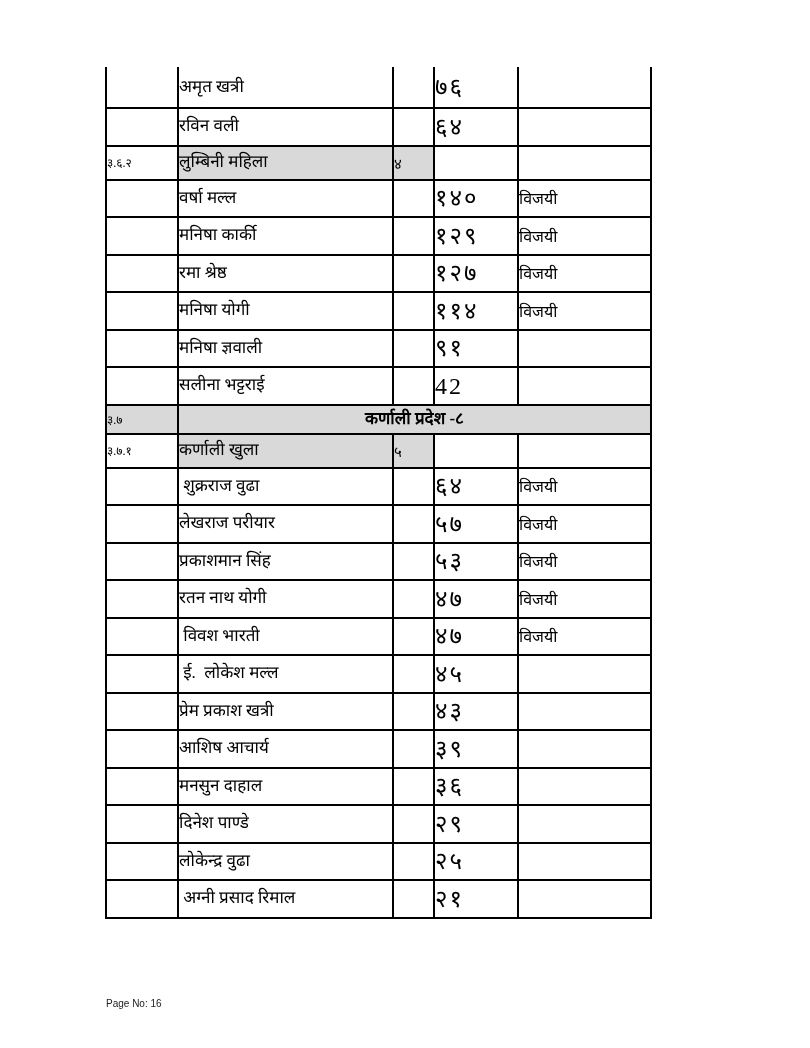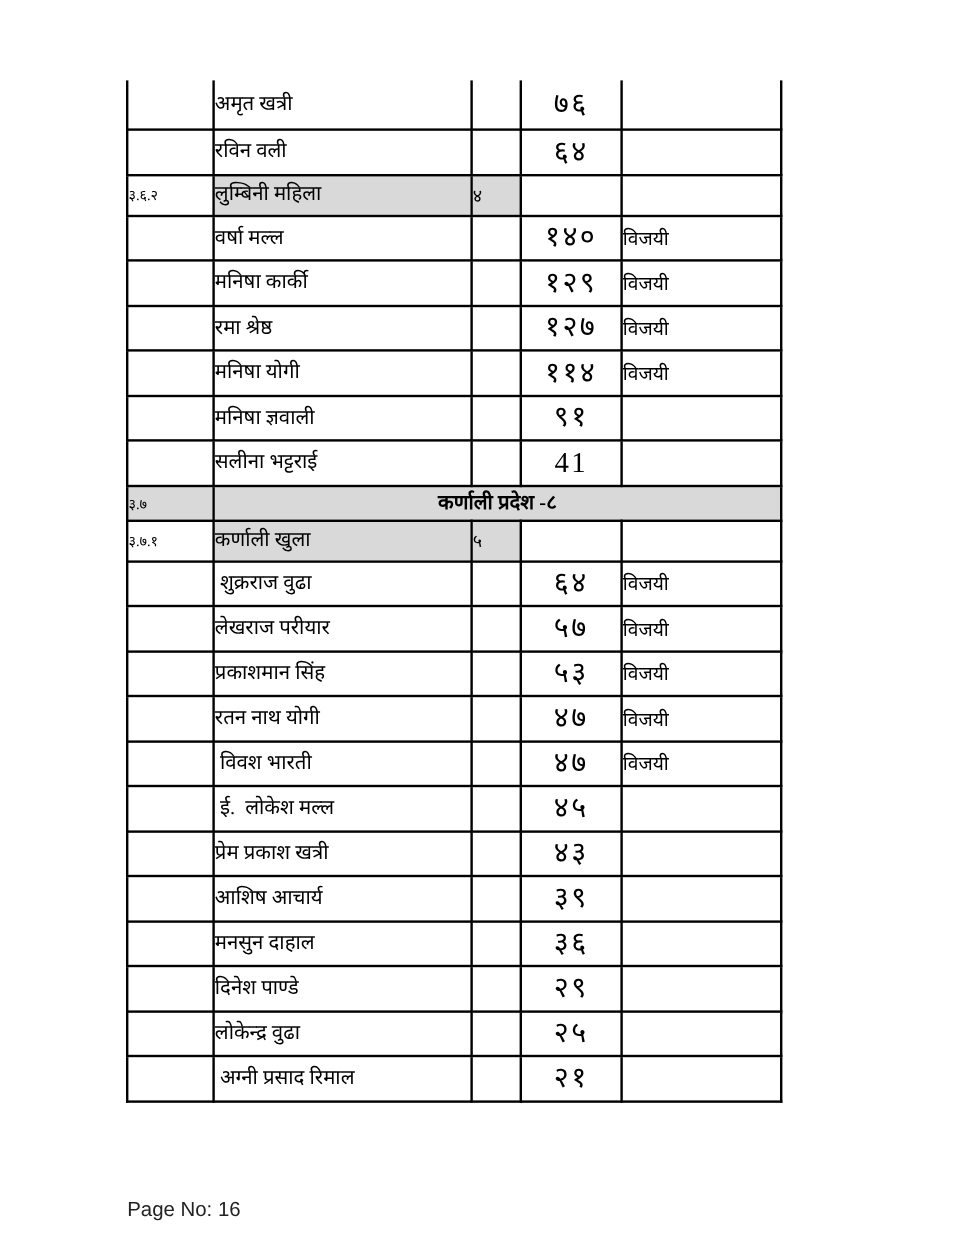--- a/index.html
+++ b/index.html
@@ -31,30 +31,30 @@
   tr.row-cut         { height: 41px; }
   tr.row-section     { height: 29px; }
   tr.row-subsection  { height: 34px; }
 
   .shaded { background: var(--shade, #d9d9d9); }
   .bold   { font-weight: normal; }
 
   .c-serial  { font-size: 12px; padding-left: 5px; }
   .c-name    { font-size: 17px; padding-left: 5px; white-space: pre-wrap; line-height: 1.1; }
   .c-seats   { font-size: 15px; padding-left: 5px; }
-  .c-votes   { font-size: 24px; text-align: center; padding-right: 6px; letter-spacing: 2px; line-height: 1; }
+  .c-votes   { font-size: 24px; text-align: left; padding-right: 6px; letter-spacing: 2px; line-height: 1; }
   .c-result  { font-size: 16px; padding-left: 4px; margin-top: 32px; }
   .section-title { text-align: center; font-weight: bold; font-size: 17px; padding-left: 0; }
 
   .footer {
     position: absolute;
     left: 106px;
     top: 998px;
     font-family: "Liberation Sans", sans-serif;
-    font-size: 17px;
+    font-size: 10px;
     color: #222222;
   }
 </style>
 </head>
 <body>
 
 <div class="page">
   <table class="results">
     <colgroup>
       <col style="width:72px">
@@ -117,21 +117,21 @@
           <td class="c-serial"></td>
           <td class="c-name">मनिषा ज्ञवाली</td>
           <td class="c-seats"></td>
           <td class="c-votes">९१</td>
           <td class="c-result"></td>
         </tr>
         <tr class="row-candidate">
           <td class="c-serial"></td>
           <td class="c-name">सलीना भट्टराई</td>
           <td class="c-seats"></td>
-          <td class="c-votes">41</td>
+          <td class="c-votes">42</td>
           <td class="c-result"></td>
         </tr>
         <tr class="row-section">
           <td class="c-serial shaded bold">३.७</td>
           <td class="c-name shaded section-title" colspan="4">कर्णाली प्रदेश -८</td>
         </tr>
         <tr class="row-subsection">
           <td class="c-serial">३.७.१</td>
           <td class="c-name shaded bold">कर्णाली खुला</td>
           <td class="c-seats shaded">५</td>

